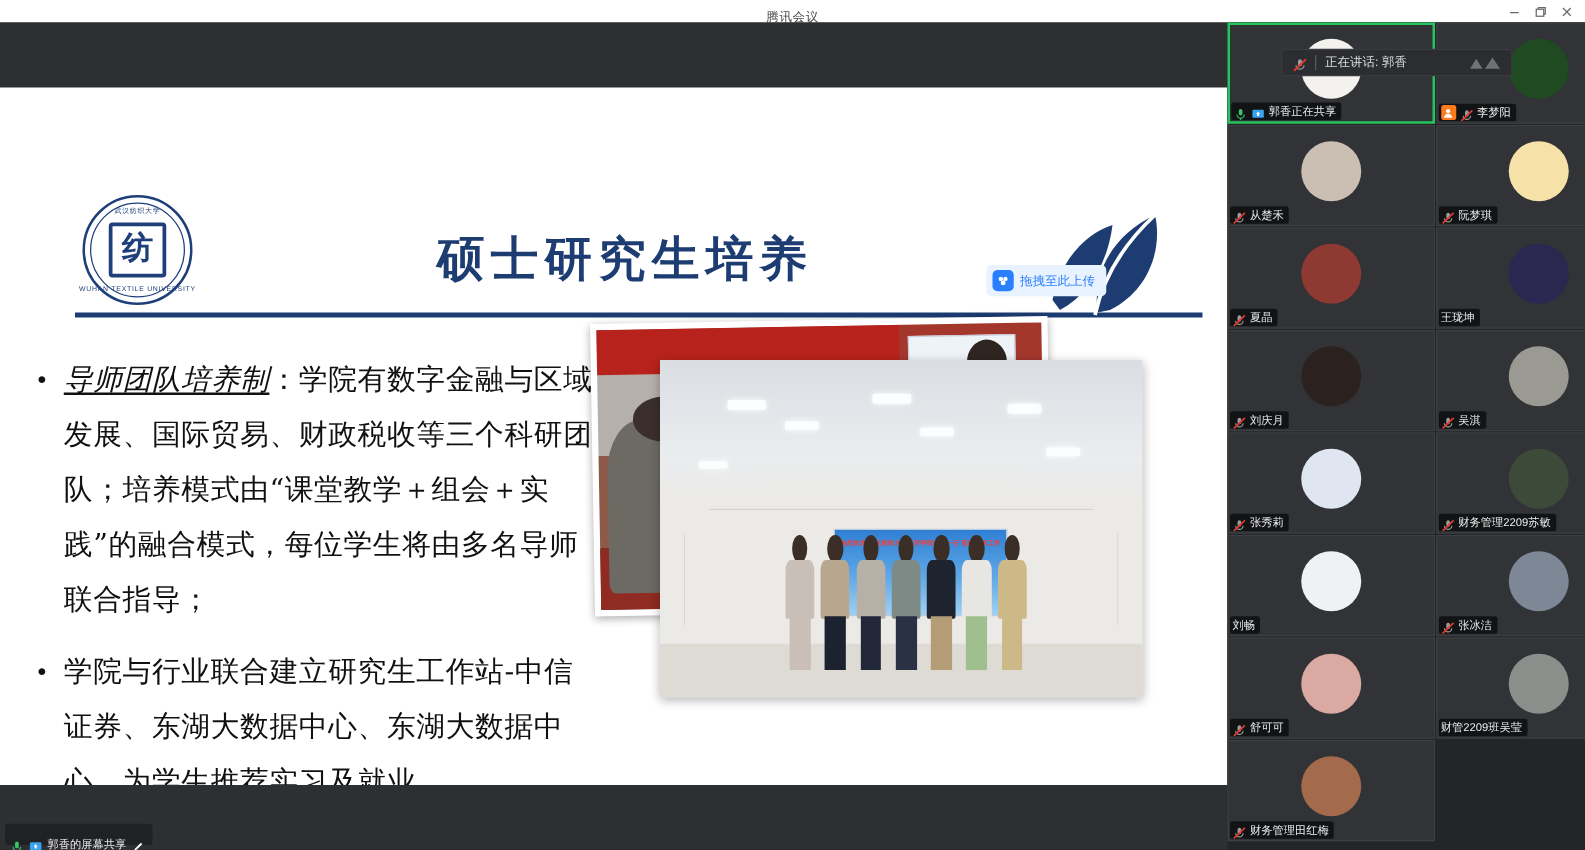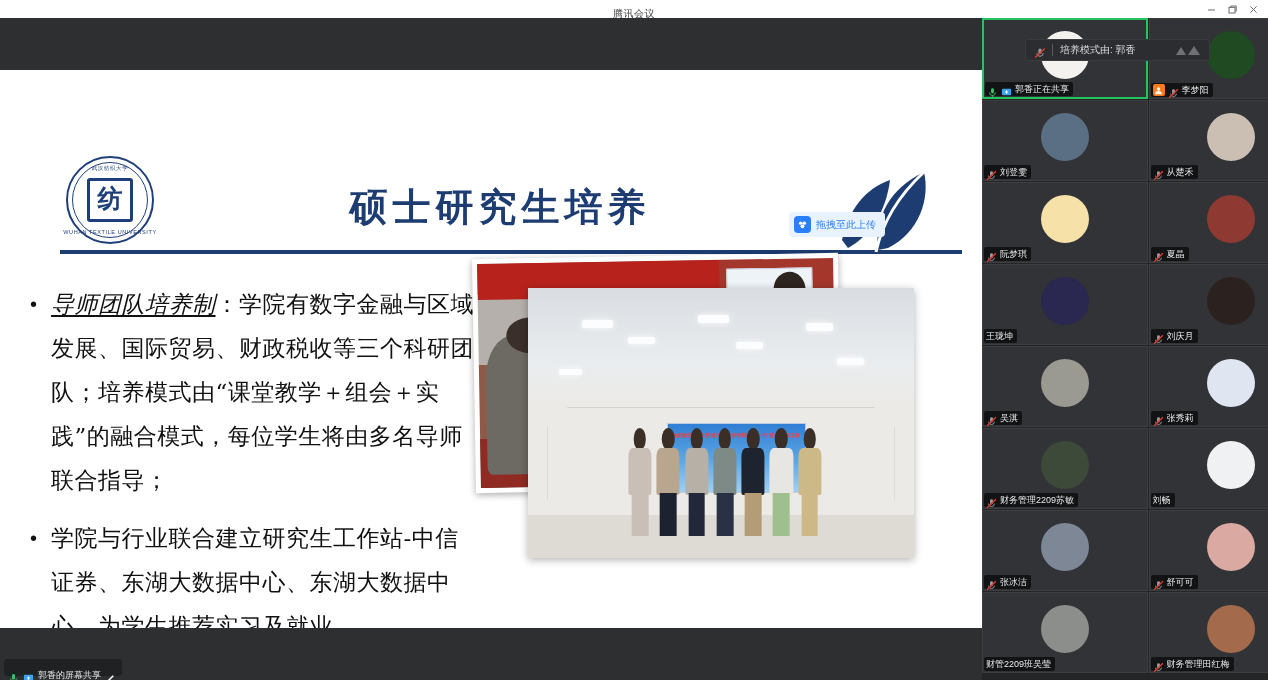--- a/index.html
+++ b/index.html
@@ -479,31 +479,20 @@
             </span>
             <span class="ic"><svg width="11" height="11" viewBox="0 0 12 12">
                 <rect x="4.4" y="1.4" width="3.2" height="5.6" rx="1.6" fill="#9a9ca0"></rect>
                 <path d="M2.8 6.1 a3.2 3.2 0 0 0 6.4 0" fill="none" stroke="#9a9ca0" stroke-width="1"></path>
                 <line x1="1.2" y1="10.6" x2="10.8" y2="1.4" stroke="#e23b2e" stroke-width="1.5"></line>
               </svg></span>
             <span class="nm">李梦阳</span>
           </div>
         </div>
         <div class="ptile">
-          <div class="avatar" style="background: rgb(91, 111, 132);"></div>
-          <div class="namebar">
-            <span class="ic"><svg width="11" height="11" viewBox="0 0 12 12">
-                <rect x="4.4" y="1.4" width="3.2" height="5.6" rx="1.6" fill="#9a9ca0"></rect>
-                <path d="M2.8 6.1 a3.2 3.2 0 0 0 6.4 0" fill="none" stroke="#9a9ca0" stroke-width="1"></path>
-                <line x1="1.2" y1="10.6" x2="10.8" y2="1.4" stroke="#e23b2e" stroke-width="1.5"></line>
-              </svg></span>
-            <span class="nm">刘登雯</span>
-          </div>
-        </div>
-        <div class="ptile">
           <div class="avatar" style="background: rgb(203, 191, 180);"></div>
           <div class="namebar">
             <span class="ic"><svg width="11" height="11" viewBox="0 0 12 12">
                 <rect x="4.4" y="1.4" width="3.2" height="5.6" rx="1.6" fill="#9a9ca0"></rect>
                 <path d="M2.8 6.1 a3.2 3.2 0 0 0 6.4 0" fill="none" stroke="#9a9ca0" stroke-width="1"></path>
                 <line x1="1.2" y1="10.6" x2="10.8" y2="1.4" stroke="#e23b2e" stroke-width="1.5"></line>
               </svg></span>
             <span class="nm">从楚禾</span>
           </div>
         </div>
@@ -630,21 +619,21 @@
 
   <div class="tooltip">
     <span class="ic">
       <svg width="12" height="12" viewBox="0 0 12 12">
         <rect x="4.4" y="1.4" width="3.2" height="5.6" rx="1.6" fill="#9a9ca0"></rect>
         <path d="M2.8 6.1 a3.2 3.2 0 0 0 6.4 0" fill="none" stroke="#9a9ca0" stroke-width="1"></path>
         <line x1="1.2" y1="10.6" x2="10.8" y2="1.4" stroke="#e23b2e" stroke-width="1.4"></line>
       </svg>
     </span>
     <span class="tt-div"></span>
-    <span class="tt-txt">培养模式由: 郭香</span>
+    <span class="tt-txt">正在讲话: 郭香</span>
     <span class="tt-mtn">
       <svg width="26" height="12" viewBox="0 0 26 12">
         <path d="M1 11 L6 3 L11 11 Z" fill="#6f7175"></path>
         <path d="M13 11 L19 2 L25 11 Z" fill="#6f7175"></path>
       </svg>
     </span>
   </div>
 
 </div>
 

